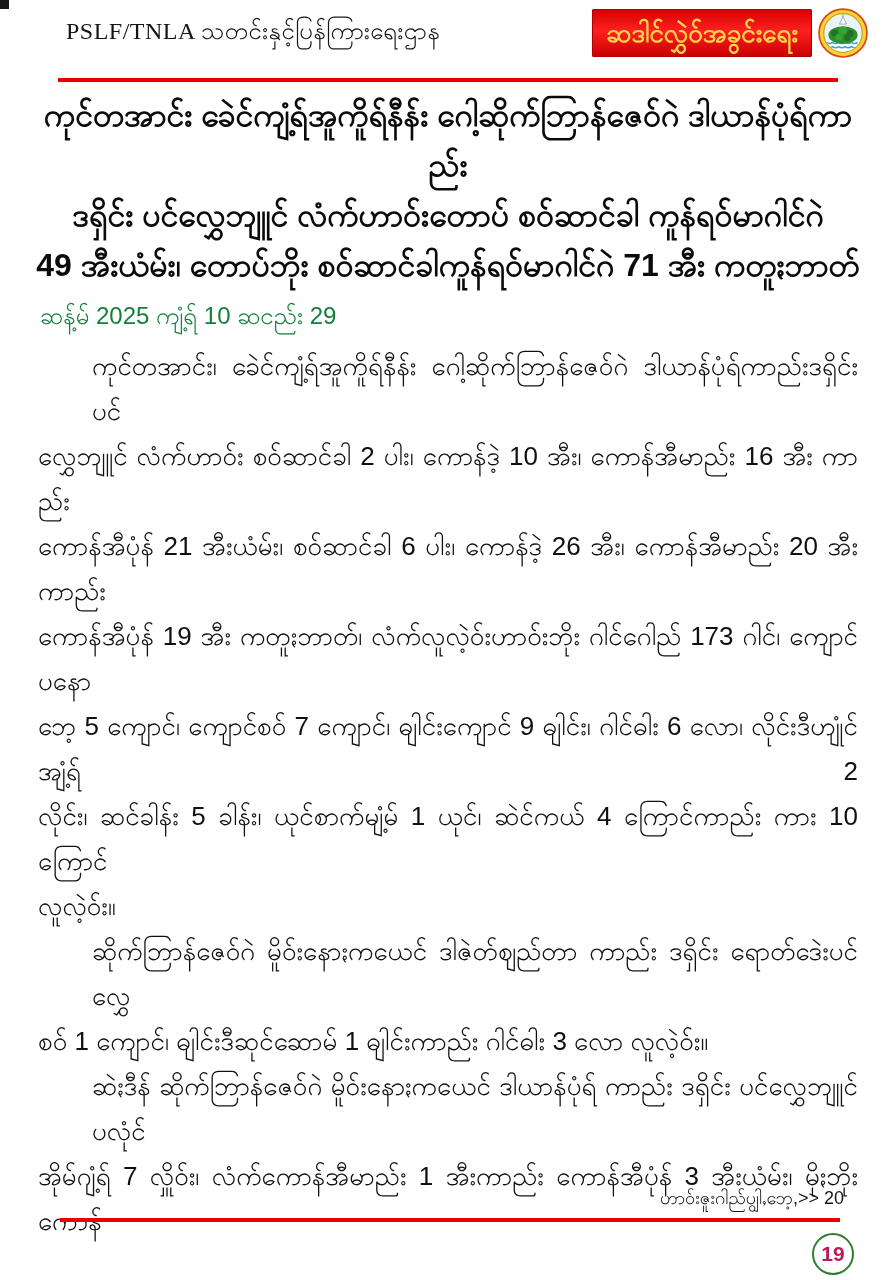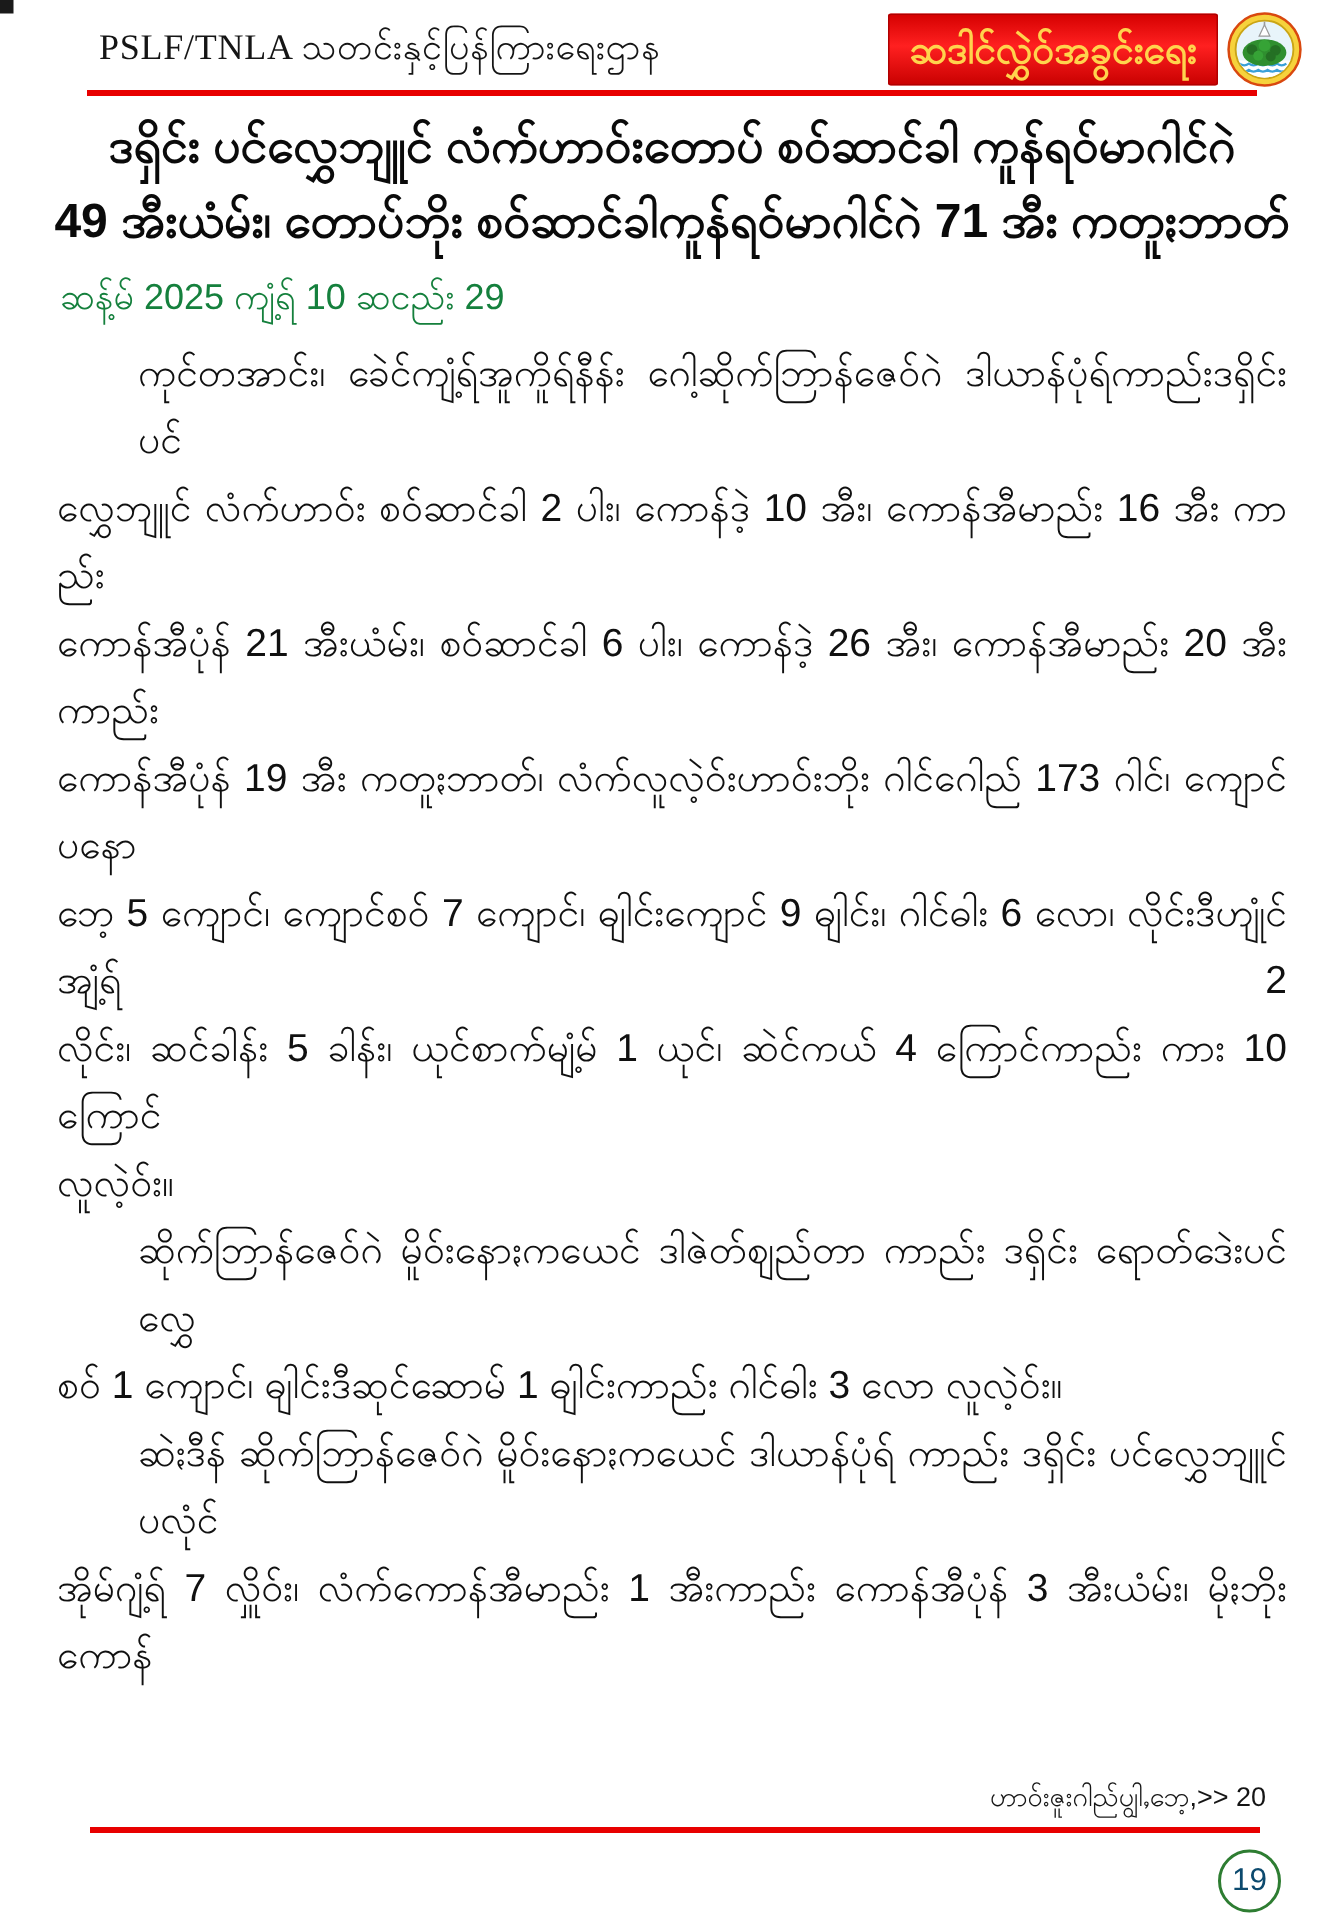--- a/index.html
+++ b/index.html
@@ -2,21 +2,21 @@
 <html><head>
 <meta charset="utf-8">
 <style>
   html,body{margin:0;padding:0;}
   body{
     width:896px;height:1280px;position:relative;background:#ffffff;
     font-family:"Liberation Sans", sans-serif;color:#0c0c0c;overflow:hidden;
   }
   .corner-mark{position:absolute;left:0;top:0;width:9px;height:9px;background:#1a1a1a;}
   
-  .header{display:flex;align-items:center;padding:8px 28px 2px 66px;height:50px;}
+  .header{display:flex;align-items:center;padding:8px 28px 20px 66px;height:50px;}
   .org-title{
     font-family:"Liberation Serif", serif;font-size:24px;color:#151515;
     letter-spacing:0.5px;white-space:nowrap;flex:1 1 auto;
   }
   .badge{
     background:linear-gradient(180deg,#d40000 0%,#ff2020 45%,#c80000 100%);
     color:#ffd34d;font-weight:700;font-size:26px;line-height:1;
     padding:11px 14px;border-radius:2px;white-space:nowrap;
     box-shadow:0 0 0 1px #b00000 inset;
   }
@@ -34,21 +34,21 @@
   .line{text-align:justify;text-align-last:justify;}
   .line.indent{padding-left:54px;}
   .line.short{text-align-last:left;}
   
   .continuation{position:absolute;right:52px;top:1186px;font-size:18px;color:#151515;}
   .bottom-rule{position:absolute;left:60px;right:56px;top:1218px;height:4px;background:#e80000;}
   .page-circle{
     position:absolute;right:42px;top:1233px;width:38px;height:38px;
     border:2.5px solid #2e7d32;border-radius:50%;
     display:flex;align-items:center;justify-content:center;
-    font-size:21px;font-weight:400;color:#0c4a6e;background:#fff;
+    font-size:21px;font-weight:700;color:#be185d;background:#fff;
   }
 </style>
 </head>
 <body>
 
 <div class="corner-mark"></div>
 
 <div class="header">
   <div class="org-title">PSLF/TNLA သတင်းနှင့်ပြန်ကြားရေးဌာန</div>
   <div class="badge">ဆဒါင်လွှဲဝ်အခွင်းရေး</div>
@@ -70,20 +70,21 @@
       <circle cx="28" cy="28.5" r="3.2" fill="#247024"></circle>
       <path d="M24 8.2 l3.4 7.2 h-6.8 z" fill="#ffffff" stroke="#9a9a9a" stroke-width="0.8"></path>
       <line x1="24" y1="5.8" x2="24" y2="8.4" stroke="#9a9a9a" stroke-width="1"></line>
     </g>
   </svg>
 </div>
 
 <div class="rule"></div>
 
 <div class="title">
+  <div>ကုင်တအာင်း ခေဲင်ကျံ့ရ်အူကိူရ်နီန်း ဂေါ့ဆိုက်ဘြာန်ဇေဝ်ဂဲ ဒါယာန်ပုံရ်ကာည်း</div>
   <div>ဒရှိင်း ပင်လွှေဘျူင် လံက်ဟာဝ်းတောပ် စဝ်ဆာင်ခါ ကူန်ရဝ်မာဂါင်ဂဲ</div>
   <div>49 အီးယံမ်း၊ တောပ်ဘိုး စဝ်ဆာင်ခါကူန်ရဝ်မာဂါင်ဂဲ 71 အီး ကတူႏဘာတ်</div>
 </div>
 
 <div class="date-line">ဆန့်မ် 2025 ကျံ့ရ် 10 ဆငည်း 29</div>
 
 <div class="body-text">
     <div class="para">
       <div class="line indent">ကုင်တအာင်း၊ ခေဲင်ကျံ့ရ်အူကိူရ်နီန်း ဂေါ့ဆိုက်ဘြာန်ဇေဝ်ဂဲ ဒါယာန်ပုံရ်ကာည်းဒရှိင်း ပင်</div>
       <div class="line">လွှေဘျူင် လံက်ဟာဝ်း စဝ်ဆာင်ခါ 2 ပါး၊ ကောန်ဒဲ့ 10 အီး၊ ကောန်အီမာည်း 16 အီး ကာည်း</div>

